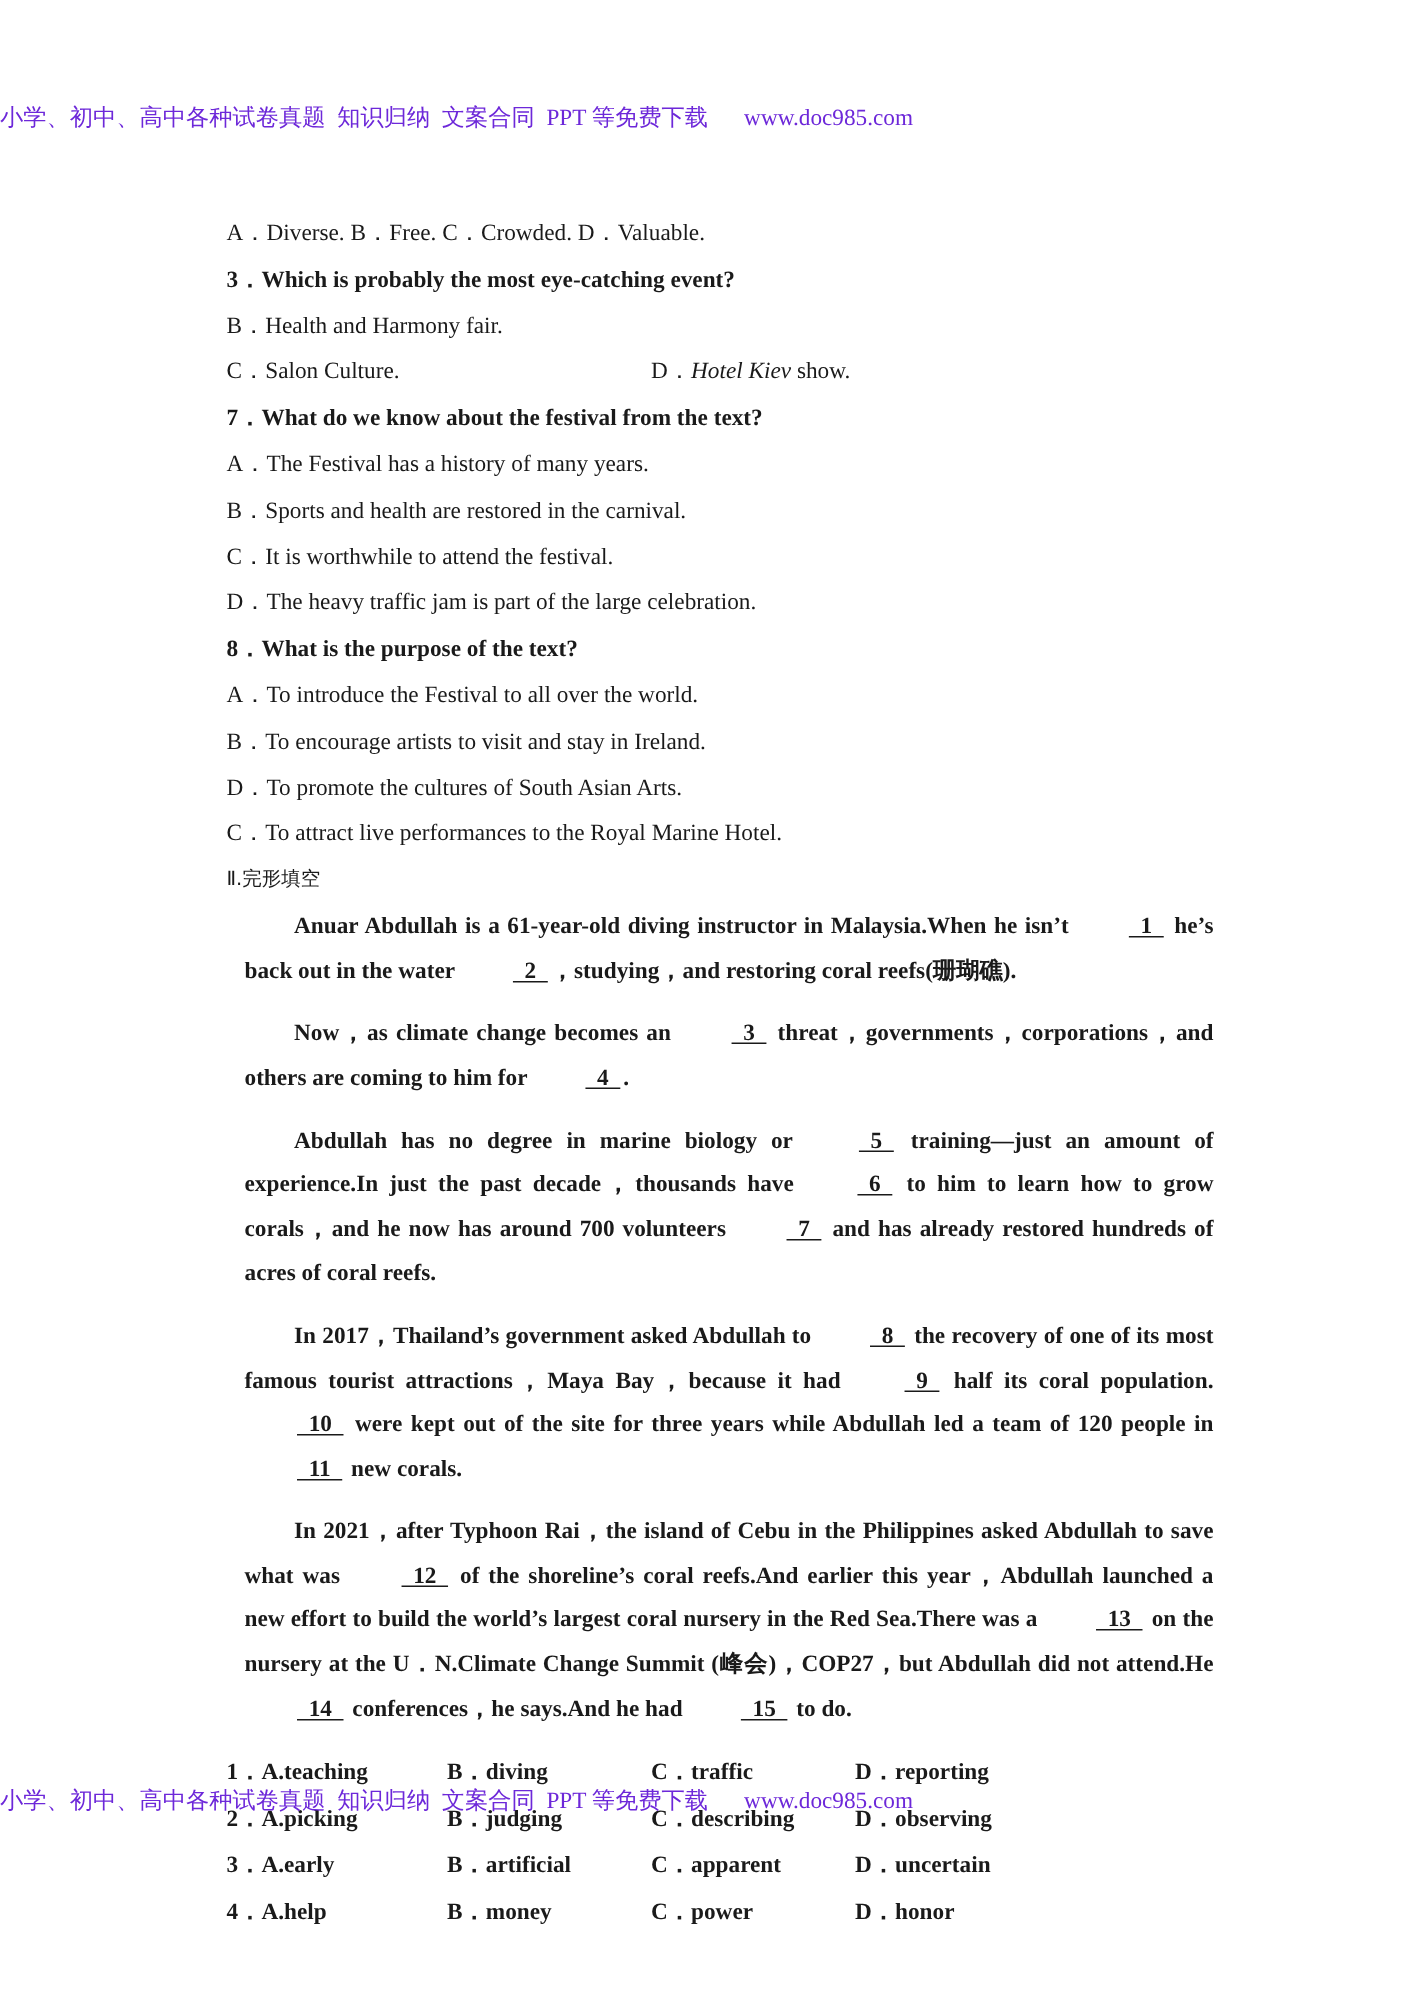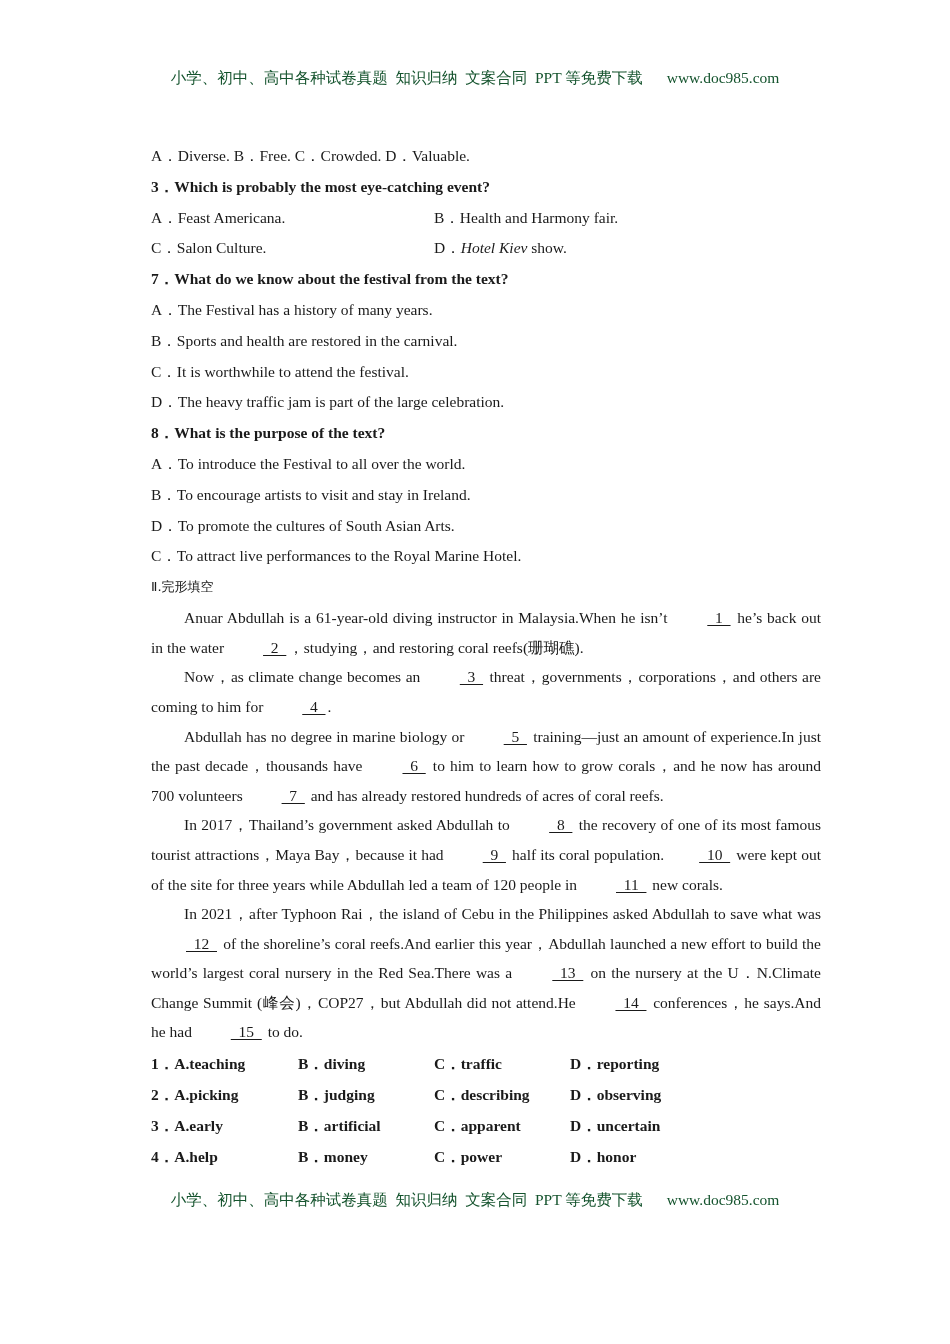--- a/index.html
+++ b/index.html
@@ -12,23 +12,22 @@
       height: 1344px;
       position: relative;
       overflow: hidden;
       font-family: "Liberation Serif", "DejaVu Serif", serif;
       color: #1a1a1a;
     }
     .page-header, .page-footer {
       position: absolute;
       left: 0;
       width: 950px;
-      text-align: center;
       font-size: 15.5px;
-      color: #14532d;
+      color: #6d28d9;
       white-space: pre;
     }
     .page-header { top: 68px; }
     .page-footer { top: 1190px; }
     .page-header .site, .page-footer .site { margin-left: 24px; }
 
     .content {
       position: absolute;
       left: 151px;
       top: 141px;
@@ -47,22 +46,23 @@
       font-size: 13px;
       height: 30px;
       line-height: 30px;
     }
 
     .para {
       text-indent: 33px;
       text-align: justify;
       text-align-last: left;
       line-height: 29.6px;
-      margin: 0;
+      margin: 12px;
       white-space: normal;
+      font-weight: bold;
     }
     .para.p1 { margin-top: 1px; }
     .blank {
       display: inline-block;
       text-decoration: underline;
       text-underline-offset: 2px;
       padding: 0 2px;
       text-align: center;
     }
 
@@ -77,21 +77,20 @@
 <body>
 
 <div class="page-header"><span>小学、初中、高中各种试卷真题  知识归纳  文案合同  PPT 等免费下载</span><span class="site">www.doc985.com</span></div>
 
 <div class="content">
 
   <div class="line">A．Diverse. B．Free. C．Crowded. D．Valuable.</div>
 
   <div class="line bold">3．Which is probably the most eye-catching event?</div>
   <div class="line opt2col">
-    <span class="col">A．Feast Americana.</span>
     <span>B．Health and Harmony fair.</span>
   </div>
   <div class="line opt2col">
     <span class="col">C．Salon Culture.</span>
     <span><span>D．</span><span class="italic">Hotel Kiev</span><span> show.</span></span>
   </div>
 
   <div class="line bold">7．What do we know about the festival from the text?</div>
   <div class="line">A．The Festival has a history of many years.</div>
   <div class="line">B．Sports and health are restored in the carnival.</div>

